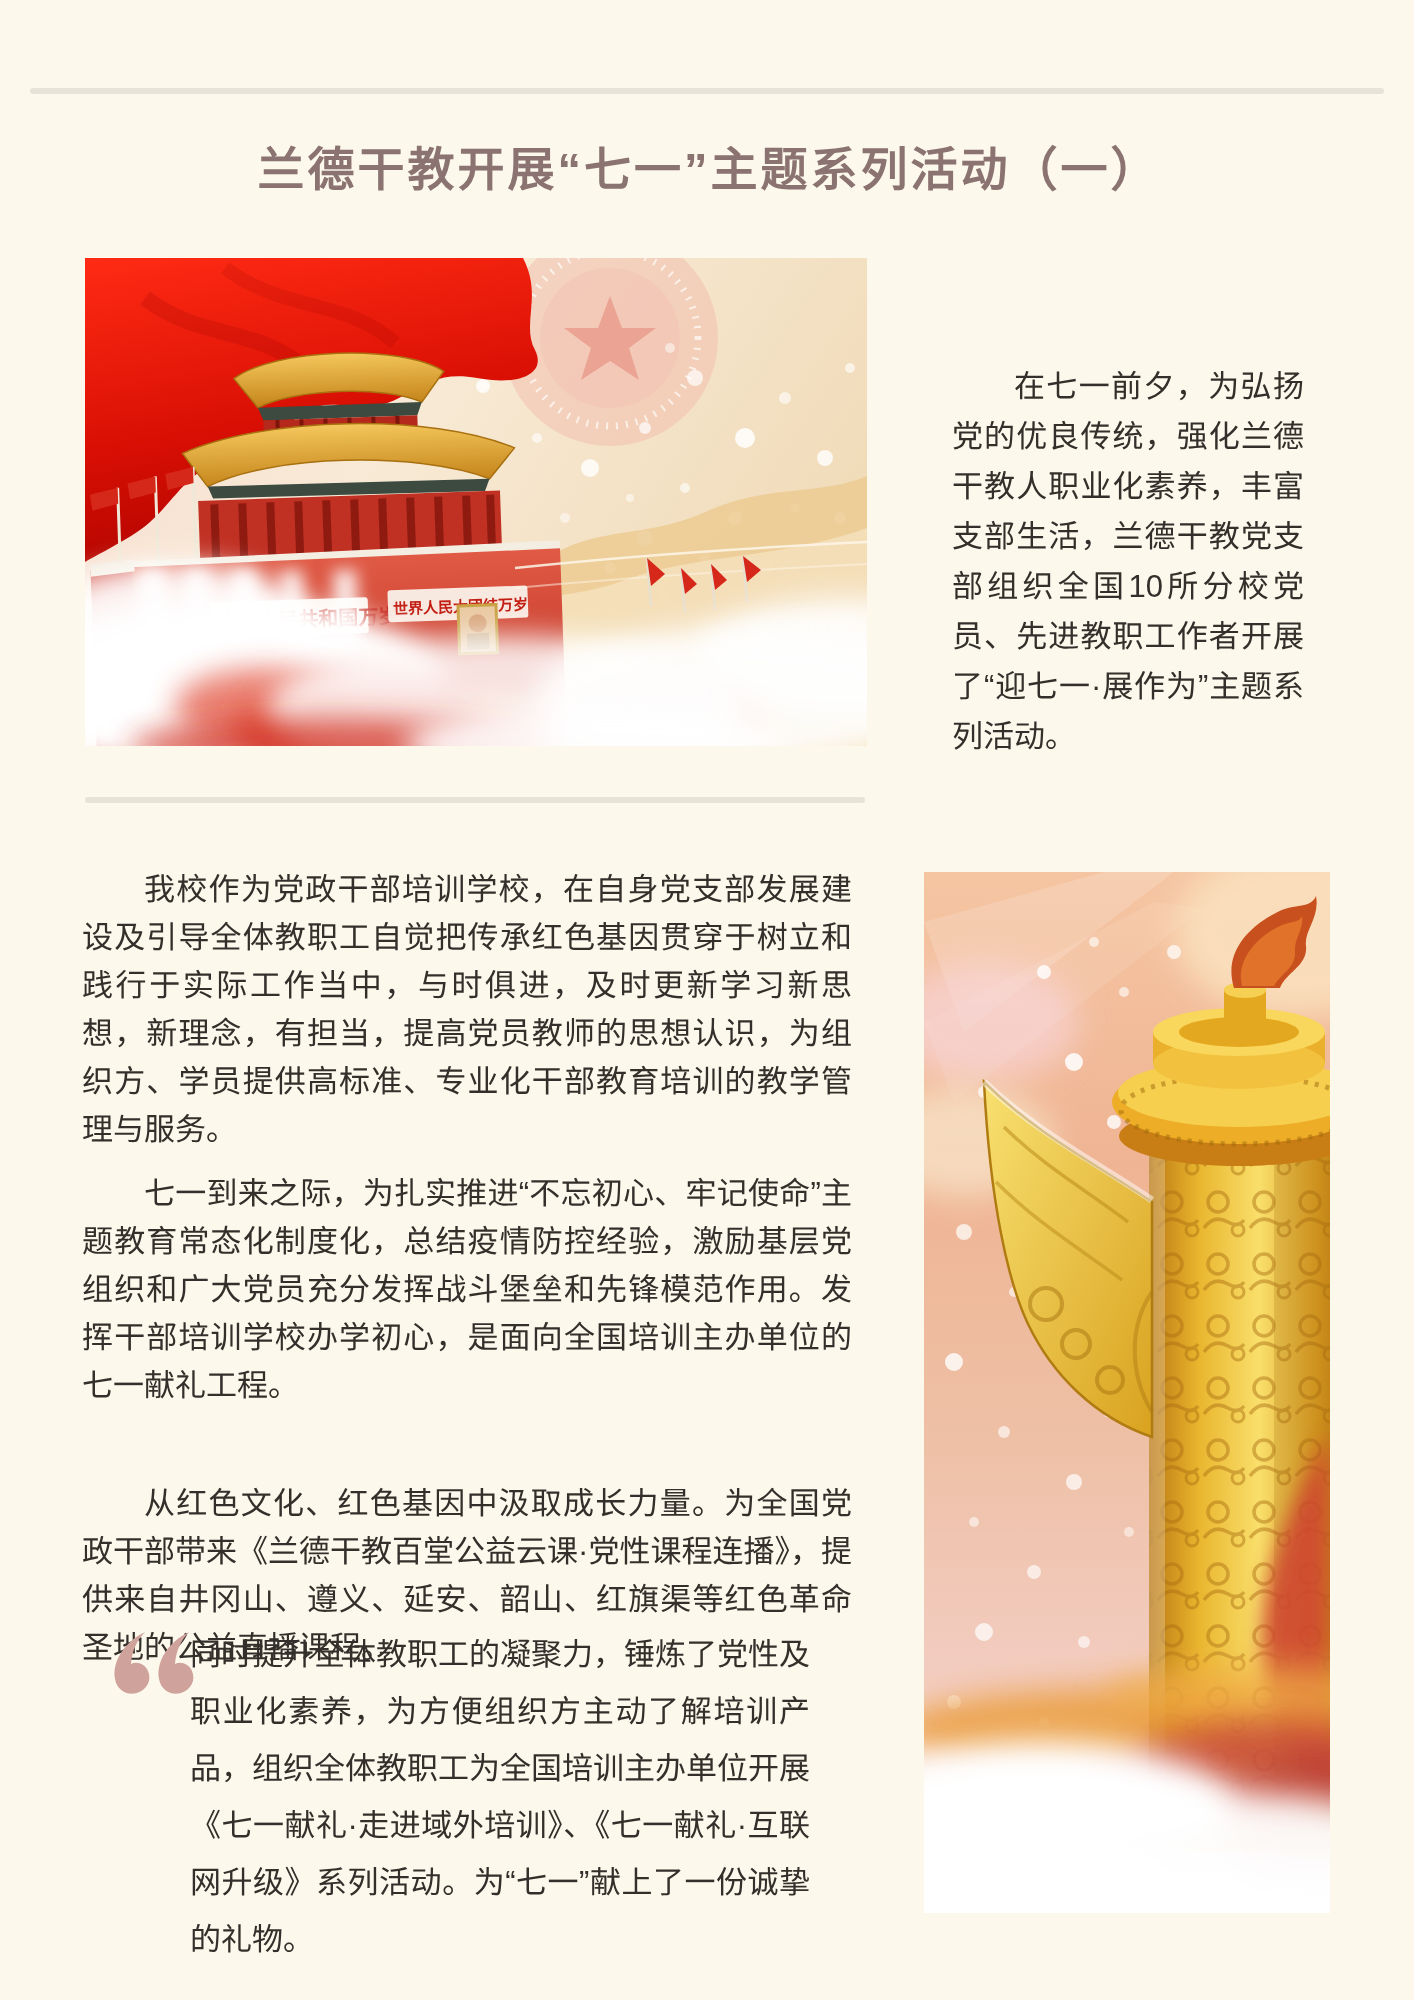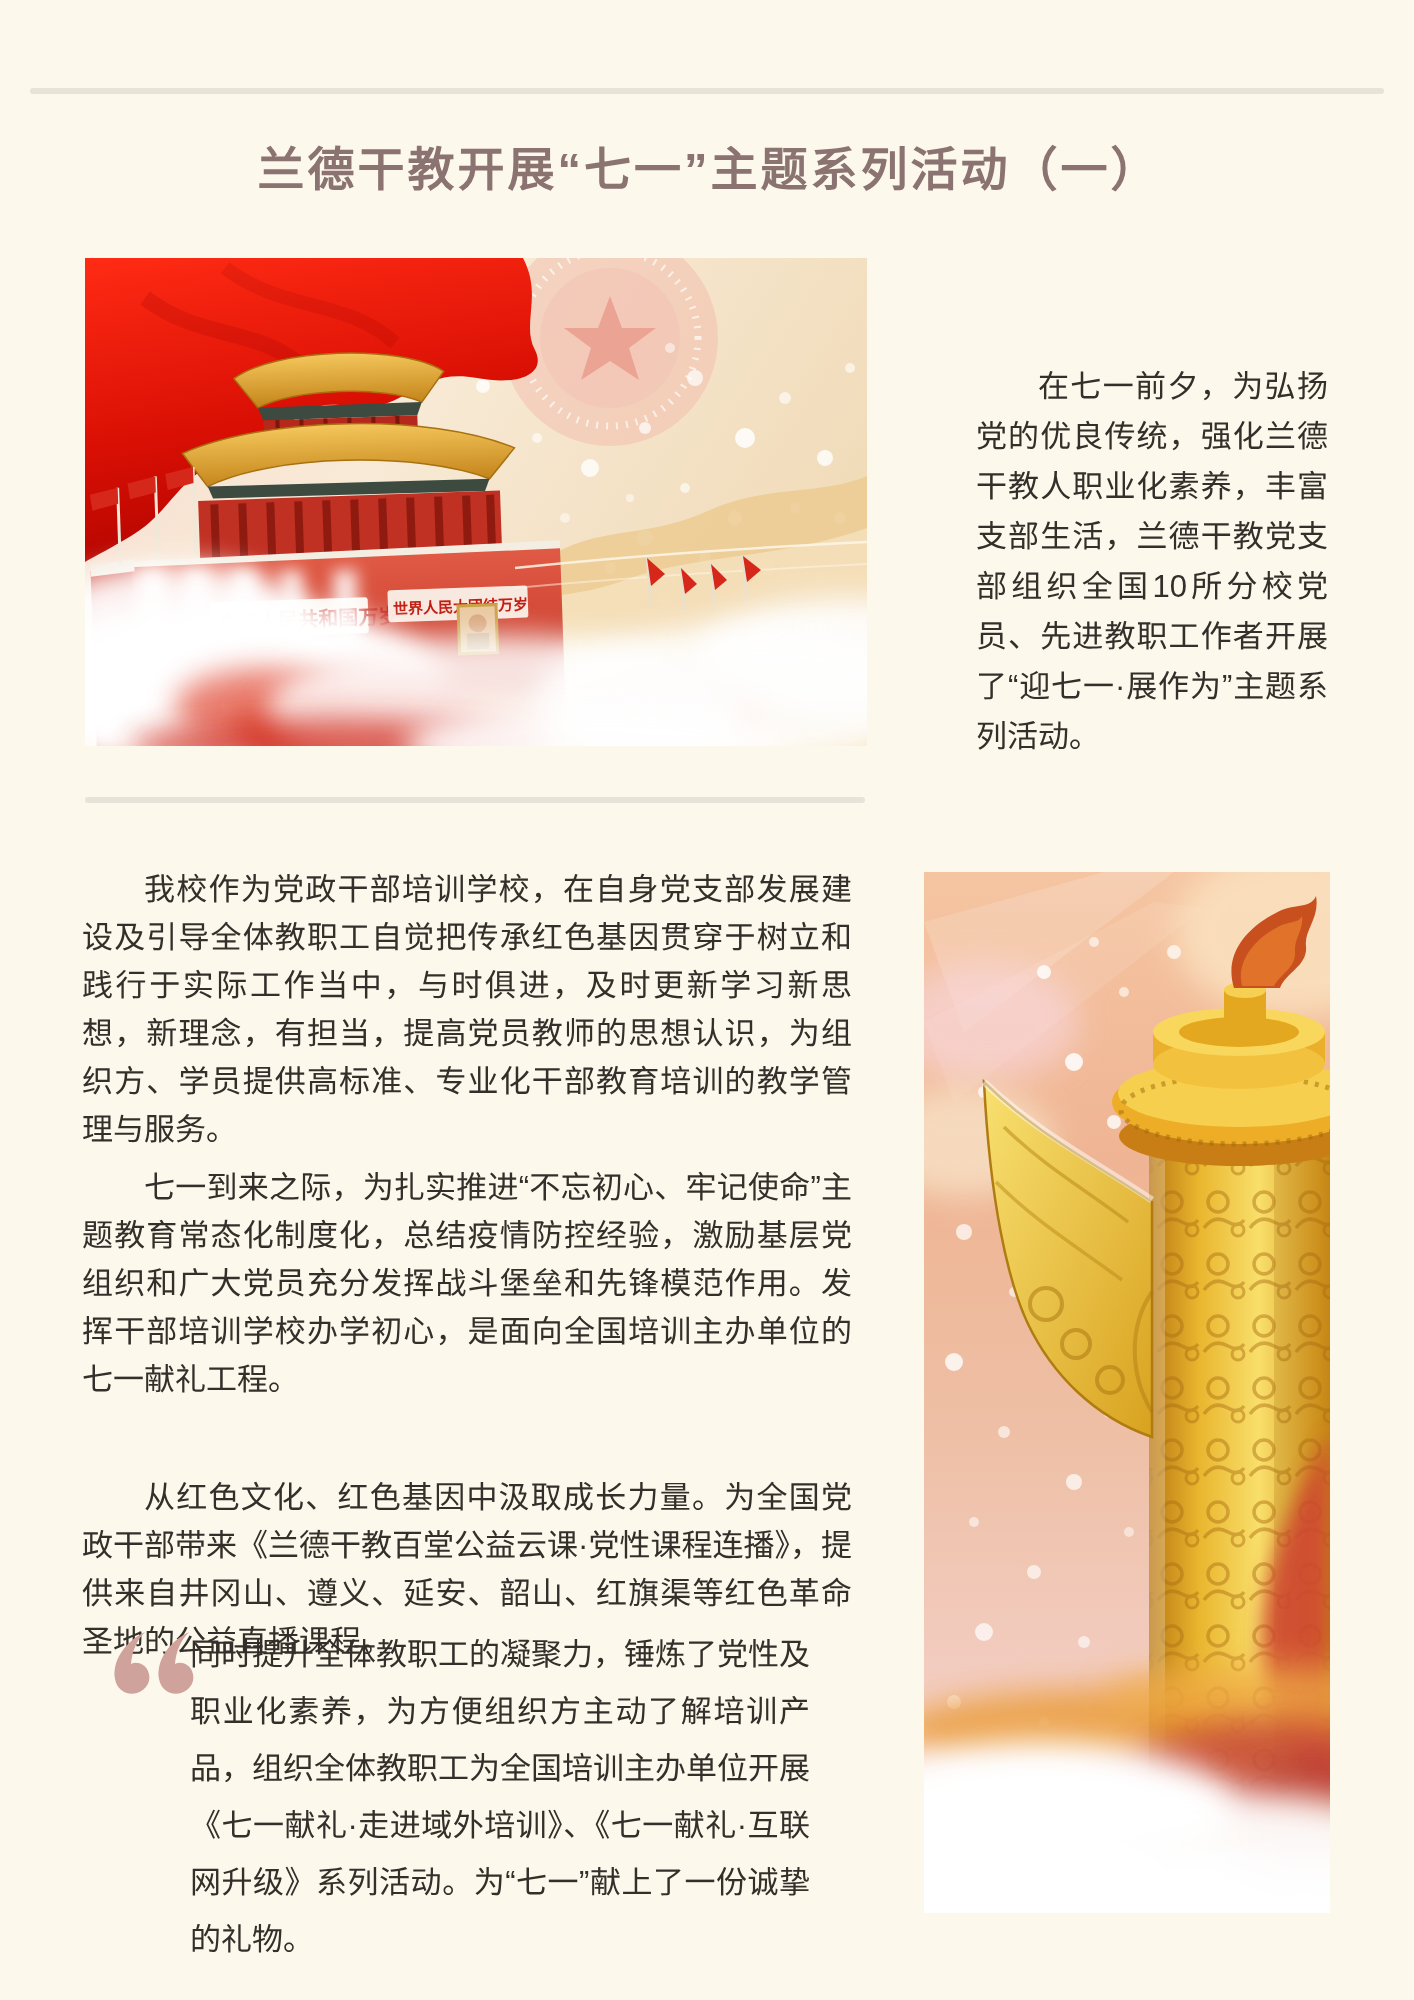--- a/index.html
+++ b/index.html
@@ -16,27 +16,27 @@
     position:absolute;left:2px;top:131px;width:1414px;
     text-align:center;font-size:47px;font-weight:700;
     color:#8a7370;letter-spacing:3px;margin:0;
   }
   .cn-text{
     font-size:31px;line-height:48px;font-weight:500;
     text-align:justify;color:#33302b;margin:0;
   }
   #intro-text{
     position:absolute;left:952px;top:362px;width:352px;
-    line-height:50px;text-indent:2em;margin-left:24px;
+    line-height:50px;text-indent:2em;
   }
   #hero-image{position:absolute;left:85px;top:258px;width:782px;height:488px;}
   #side-image{position:absolute;left:924px;top:872px;width:406px;height:1041px;}
   #body-copy{position:absolute;left:82px;top:866px;width:770px;}
   #body-copy p{text-indent:2em;}
-  #body-copy p + p{margin-top:10px;}
+  #body-copy p + p{margin-top:16px;}
   #body-copy p.spaced{margin-top:70px;}
   #quote-block{position:absolute;left:82px;top:1626px;width:770px;}
   #quote-icon{position:absolute;left:30px;top:6px;width:88px;height:64px;}
   #quote-text{margin-left:108px;width:620px;line-height:57px;}
   svg{display:block;}
 </style>
 </head>
 <body>
 
 <div class="divider" id="top-divider"></div>

